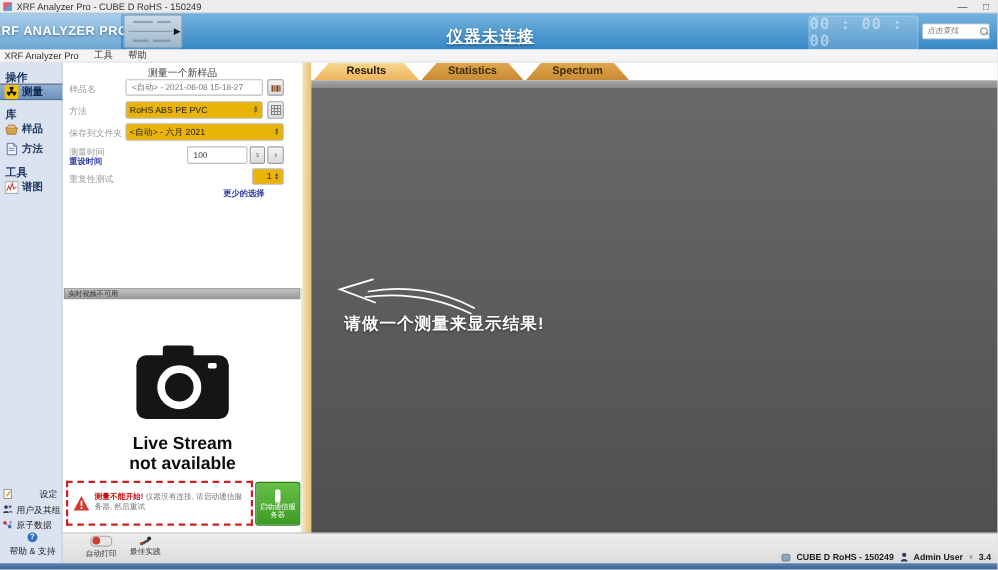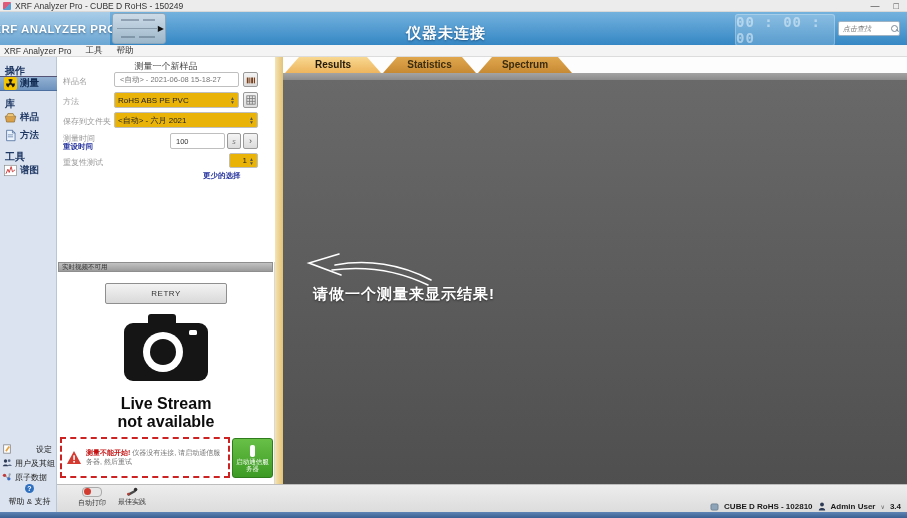--- a/index.html
+++ b/index.html
@@ -17,21 +17,21 @@
   
   .header{left:0;top:12px;width:907px;height:33px;background:linear-gradient(#74b2de,#3587c4);}
   .logoblock{left:0;top:12px;width:110px;height:33px;background:linear-gradient(#a9cde8,#6aa6d4);
              display:flex;align-items:center;justify-content:center;}
   .logotext{color:#fff;font-weight:bold;font-size:11.5px;letter-spacing:.5px;text-shadow:0 1px 2px rgba(20,60,100,.6);white-space:nowrap;}
   .instrwidget{left:112px;top:13px;width:54px;height:31px;background:linear-gradient(#cddbe7,#9db7ca);
                border-radius:3px;border:1px solid #8aa6bc;box-sizing:border-box;}
   .instrline{position:absolute;background:rgba(90,110,130,.5);}
   .instrplay{position:absolute;right:1px;top:11px;font-size:8px;color:#111;line-height:8px;}
   .headerstatus{left:166px;top:12px;width:560px;height:42px;display:flex;align-items:center;justify-content:center;
-                color:#fff;font-weight:bold;font-size:15px;text-shadow:0 1px 2px rgba(0,40,80,.55);letter-spacing:1px;}
+                color:#fff;font-weight:bold;font-size:15px;text-shadow:0 1px 2px rgba(0,40,80,.55);letter-spacing:1px;text-decoration:underline;}
   .clockblock{left:735px;top:14px;width:100px;height:32px;background:rgba(255,255,255,.18);border:1px solid rgba(255,255,255,.25);
               border-radius:3px;display:flex;align-items:center;justify-content:center;box-sizing:border-box;}
   .clockdigits{font-family:"DejaVu Sans Mono",monospace;font-weight:bold;font-size:14px;color:rgba(230,242,250,.55);letter-spacing:1px;}
   .searchwrap{left:838px;top:21px;width:62px;height:15px;background:#fff;border:1px solid #9fb4c4;border-radius:2px;
               display:flex;align-items:center;box-sizing:border-box;padding:0 2px;}
   .searchinput{border:none;outline:none;width:46px;font-size:7px;font-style:italic;color:#555;background:transparent;}
   .mag{width:8px;height:8px;position:relative;flex:0 0 auto;}
   .mag::before{content:"";position:absolute;left:0;top:0;width:5px;height:5px;border:1px solid #7b8b98;border-radius:50%;}
   .mag::after{content:"";position:absolute;left:5px;top:5px;width:3px;height:1px;background:#7b8b98;transform:rotate(45deg);}
 
@@ -286,21 +286,20 @@
           <span>▲</span>
           <span>▼</span>
         </span>
     </div>
 
     <span class="bluelink" style="left:146px;top:114px;">更少的选择</span>
   </div>
 
   <div class="abs campanel">
     <div class="camheader">实时视频不可用</div>
-    <div class="retrybtn">RETRY</div>
     <svg style="position:absolute;left:64px;top:48px;" width="90" height="80" viewBox="0 0 90 80">
       <rect x="27" y="4" width="28" height="14" rx="3" fill="#151515"></rect>
       <rect x="3" y="13" width="84" height="58" rx="9" fill="#151515"></rect>
       <circle cx="42" cy="42" r="20" fill="#ffffff"></circle>
       <circle cx="42" cy="42" r="13" fill="#151515"></circle>
       <rect x="68" y="20" width="8" height="5" rx="1.5" fill="#ffffff"></rect>
     </svg>
     <div class="camline" style="top:133px;">Live Stream</div>
     <div class="camline" style="top:151px;">not available</div>
   </div>
@@ -351,21 +350,21 @@
         <rect x="1" y="5" width="9" height="2.4" rx="1" fill="#4a4a4a" transform="rotate(-28 5 6)"></rect>
         <circle cx="9.6" cy="2.6" r="1.8" fill="#2f2f2f"></circle>
         <circle cx="2.4" cy="7" r="1.3" fill="#c23b2f"></circle>
       </svg>
       <span class="toollbl">最佳实践</span>
     </div>
     <div class="status">
       <svg width="9" height="8" viewBox="0 0 10 9">
         <rect x="1" y="1" width="8" height="7" rx="1.5" fill="#8ea4b8" stroke="#5f7588" stroke-width="0.8"></rect>
       </svg>
-      <span>CUBE D RoHS - 102810</span>
+      <span>CUBE D RoHS - 150249</span>
       <svg width="8" height="9" viewBox="0 0 10 11">
         <circle cx="5" cy="3" r="2.4" fill="#2d3a55"></circle>
         <path d="M1 10.5c0-4 8-4 8 0z" fill="#2d3a55"></path>
       </svg>
       <span>Admin User</span>
       <span class="chev">∨</span>
       <span>3.4</span>
     </div>
   </div>
   <div class="abs bluestrip"></div>

